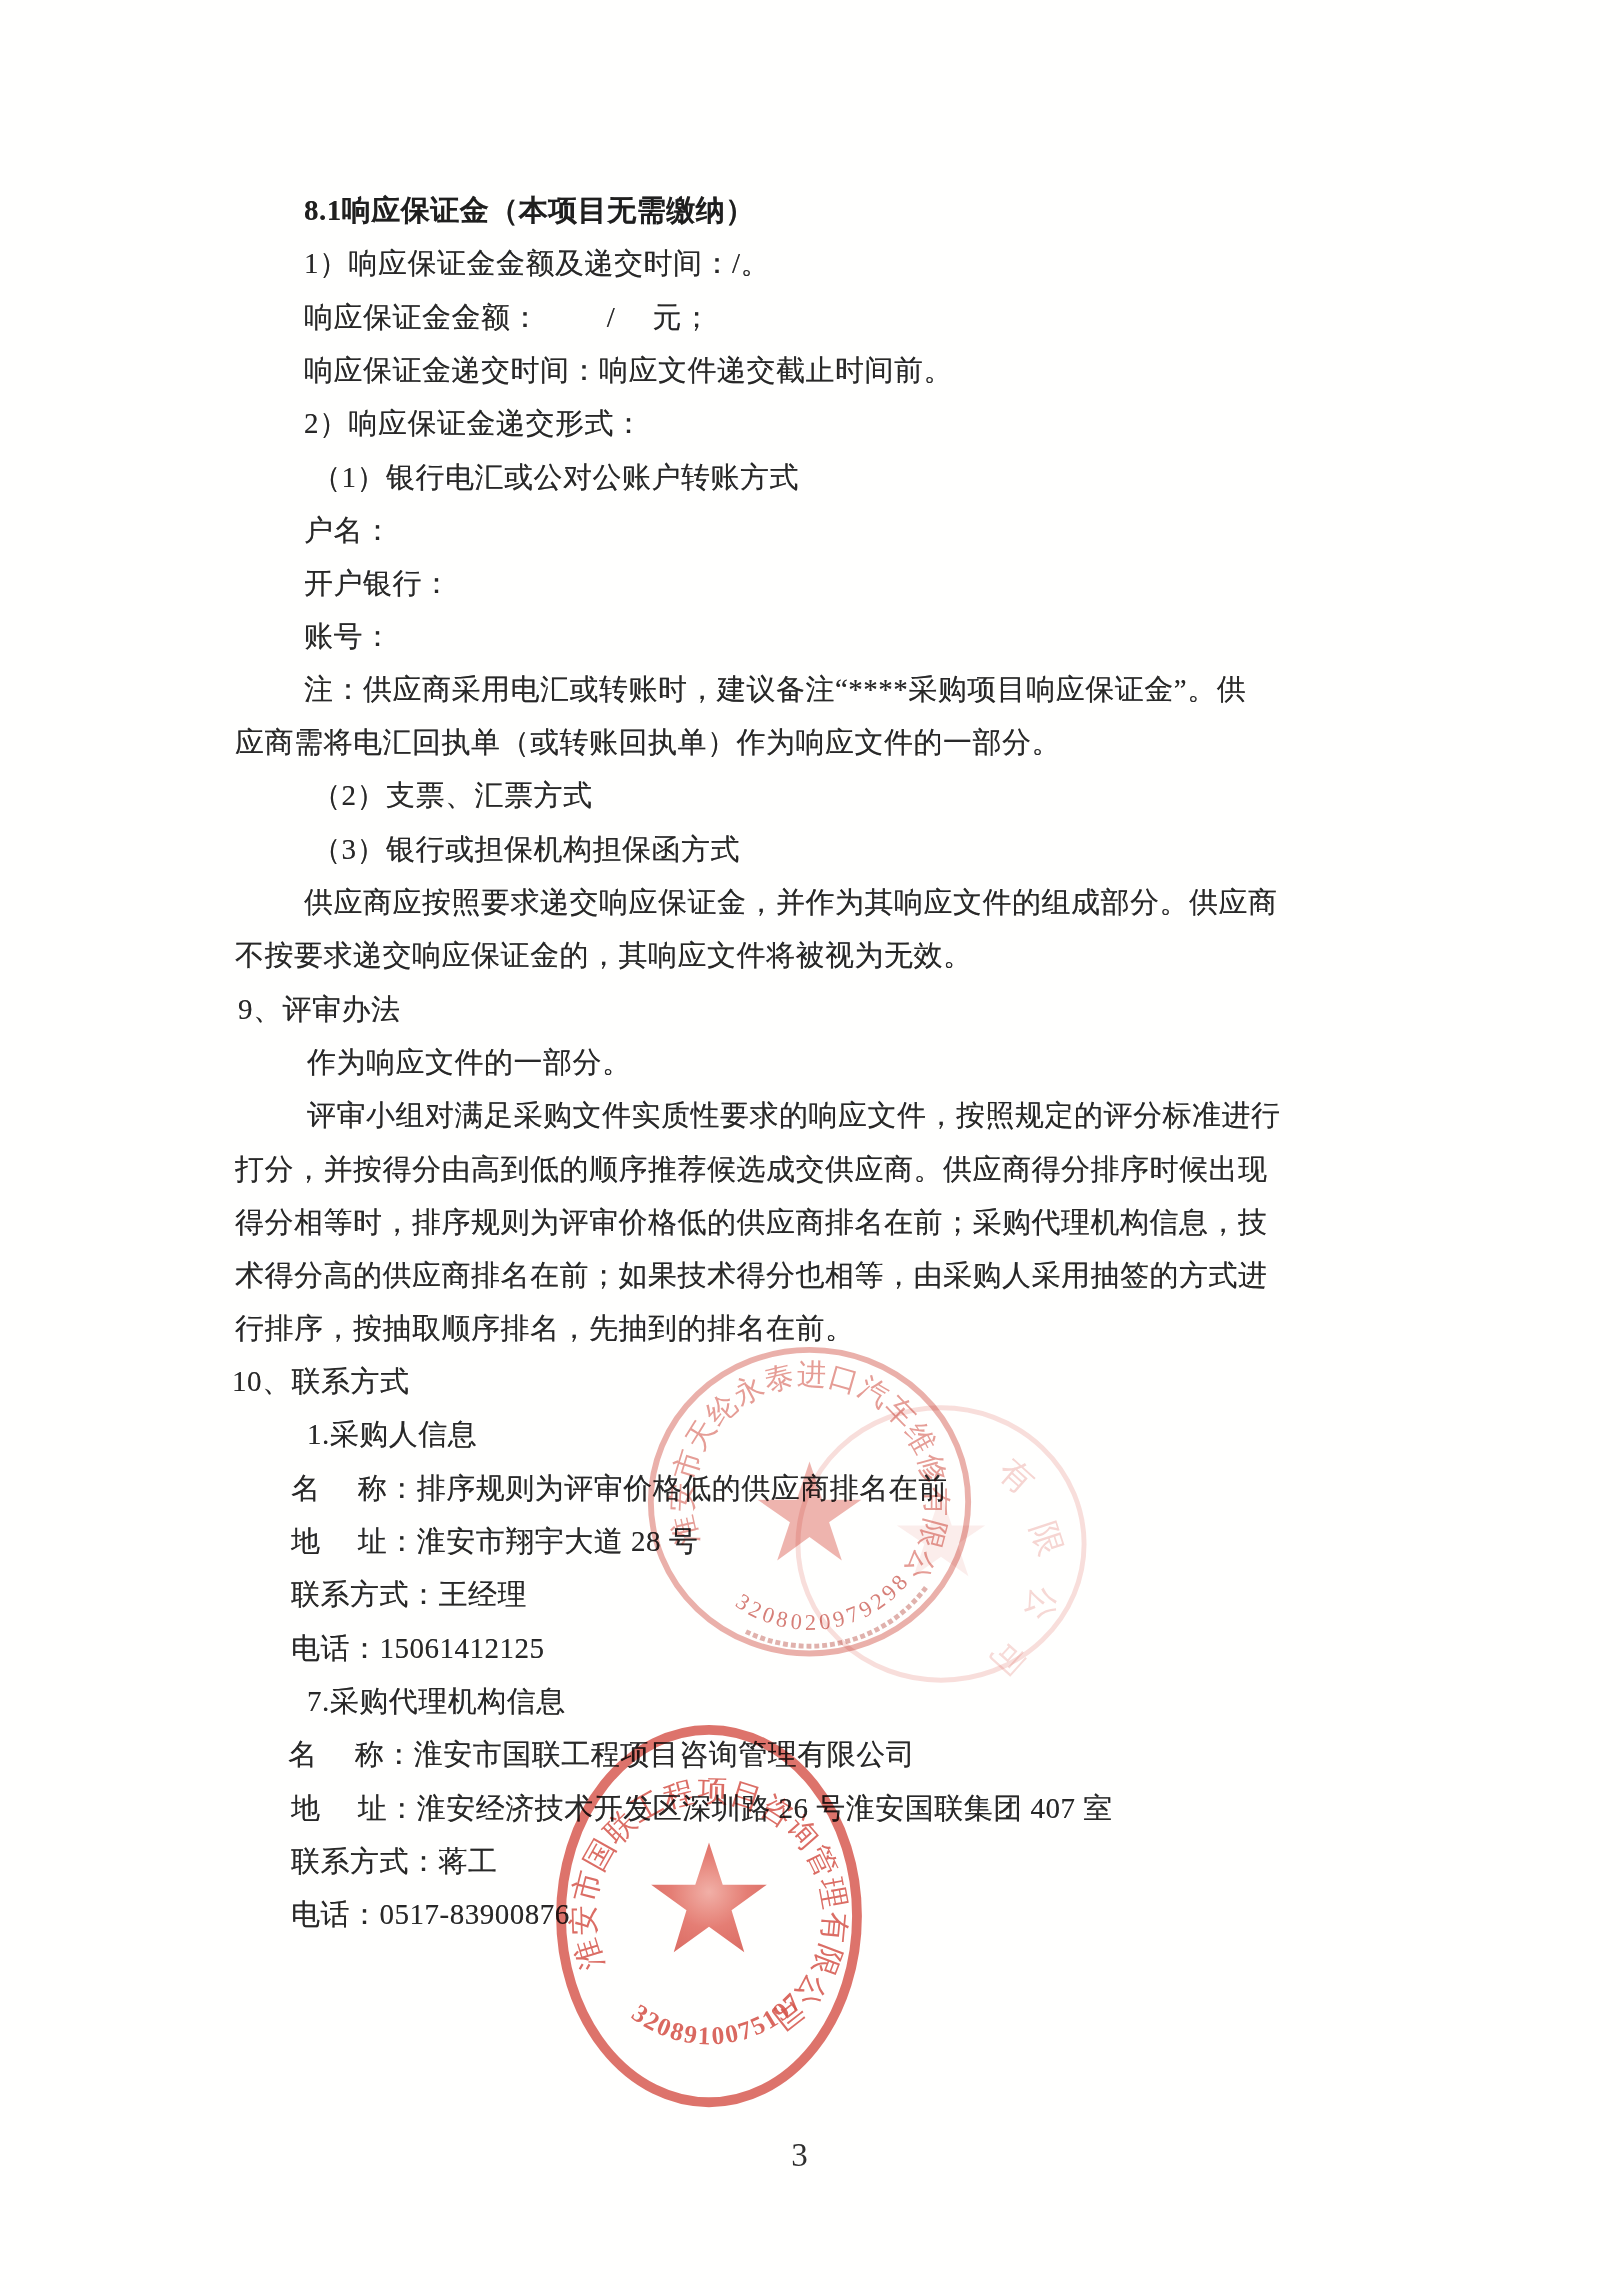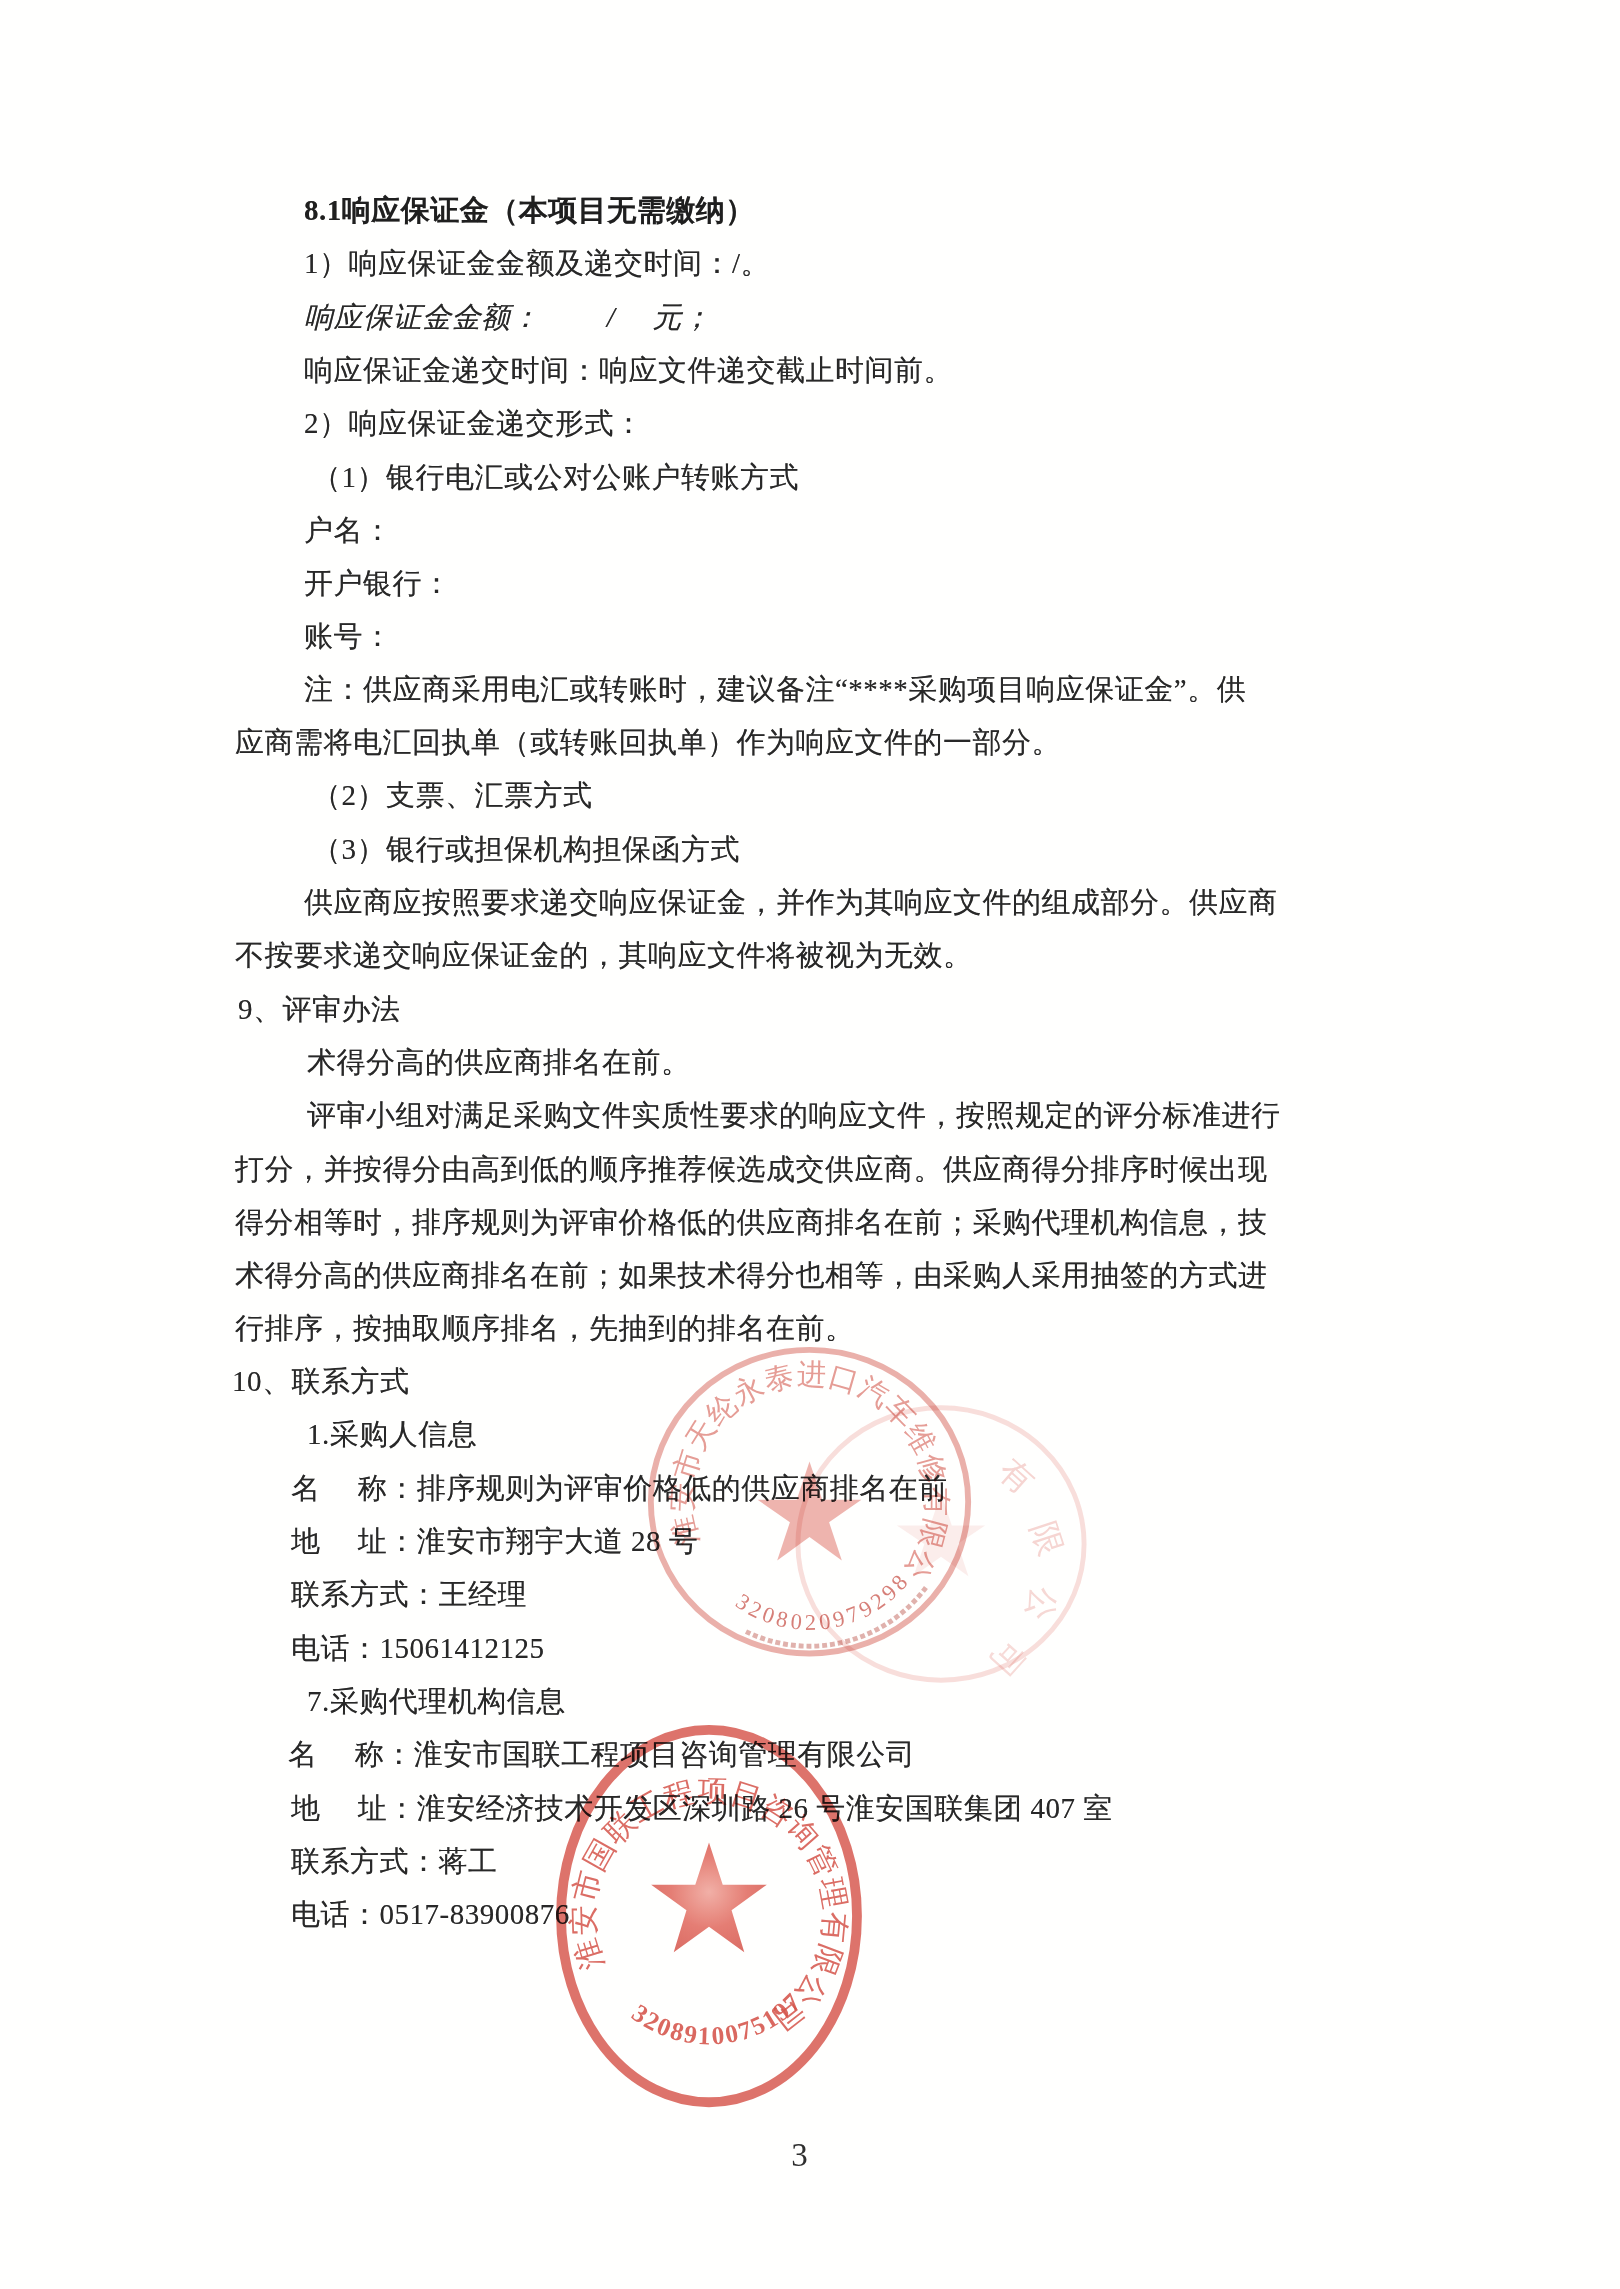--- a/index.html
+++ b/index.html
@@ -35,35 +35,35 @@
   .stamp text{font-family:"Liberation Serif","DejaVu Serif",serif;}
 </style>
 </head>
 <body>
 
 <div class="page">
 
   <div id="lines">
       <div class="line bold" style="left: 304px; top: 191px;">8.1响应保证金（本项目无需缴纳）</div>
       <div class="line" style="left: 304px; top: 244px;">1）响应保证金金额及递交时间：/。</div>
-      <div class="line" style="left: 304px; top: 298px; font-style: italic;">响应保证金金额：　　 / 　元；</div>
+      <div class="line" style="left: 304px; top: 298px;">响应保证金金额：　　 / 　元；</div>
       <div class="line" style="left: 304px; top: 351px;">响应保证金递交时间：响应文件递交截止时间前。</div>
       <div class="line" style="left: 304px; top: 404px;">2）响应保证金递交形式：</div>
       <div class="line" style="left: 312px; top: 458px;">（1）银行电汇或公对公账户转账方式</div>
       <div class="line" style="left: 304px; top: 511px;">户名：</div>
       <div class="line" style="left: 304px; top: 564px;">开户银行：</div>
       <div class="line" style="left: 304px; top: 617px;">账号：</div>
       <div class="line" style="left: 304px; top: 670px;">注：供应商采用电汇或转账时，建议备注“****采购项目响应保证金”。供</div>
       <div class="line" style="left: 235px; top: 723px;">应商需将电汇回执单（或转账回执单）作为响应文件的一部分。</div>
       <div class="line" style="left: 312px; top: 776px;">（2）支票、汇票方式</div>
       <div class="line" style="left: 312px; top: 830px;">（3）银行或担保机构担保函方式</div>
       <div class="line" style="left: 304px; top: 883px;">供应商应按照要求递交响应保证金，并作为其响应文件的组成部分。供应商</div>
       <div class="line" style="left: 235px; top: 936px;">不按要求递交响应保证金的，其响应文件将被视为无效。</div>
       <div class="line" style="left: 238px; top: 990px;">9、评审办法</div>
-      <div class="line" style="left: 307px; top: 1043px;">术得分高的供应商排名在前。</div>
+      <div class="line" style="left: 307px; top: 1043px;">作为响应文件的一部分。</div>
       <div class="line" style="left: 307px; top: 1096px;">评审小组对满足采购文件实质性要求的响应文件，按照规定的评分标准进行</div>
       <div class="line" style="left: 235px; top: 1150px;">打分，并按得分由高到低的顺序推荐候选成交供应商。供应商得分排序时候出现</div>
       <div class="line" style="left: 235px; top: 1203px;">得分相等时，排序规则为评审价格低的供应商排名在前；采购代理机构信息，技</div>
       <div class="line" style="left: 235px; top: 1256px;">术得分高的供应商排名在前；如果技术得分也相等，由采购人采用抽签的方式进</div>
       <div class="line" style="left: 235px; top: 1309px;">行排序，按抽取顺序排名，先抽到的排名在前。</div>
       <div class="line" style="left: 232px; top: 1362px;">10、联系方式</div>
       <div class="line" style="left: 307px; top: 1415px;">1.采购人信息</div>
       <div class="line" style="left: 291px; top: 1469px;">名　 称：排序规则为评审价格低的供应商排名在前</div>
       <div class="line" style="left: 291px; top: 1522px;">地　 址：淮安市翔宇大道 28 号</div>
       <div class="line" style="left: 291px; top: 1575px;">联系方式：王经理</div>

